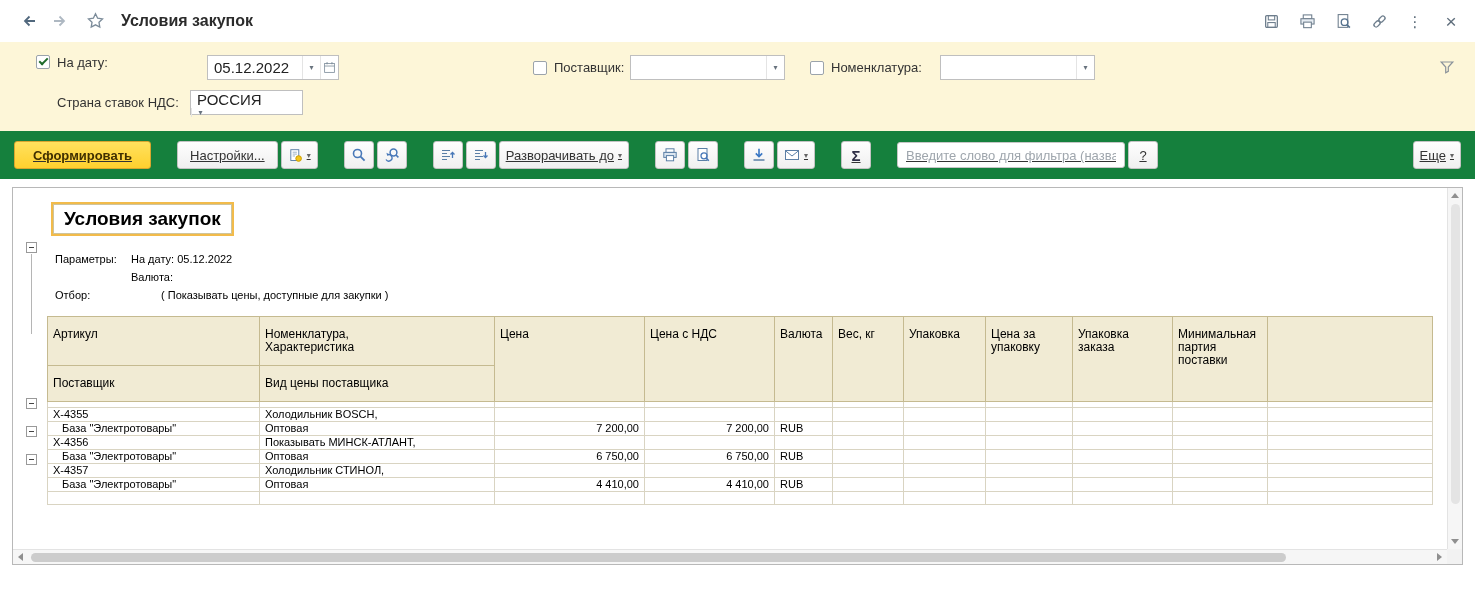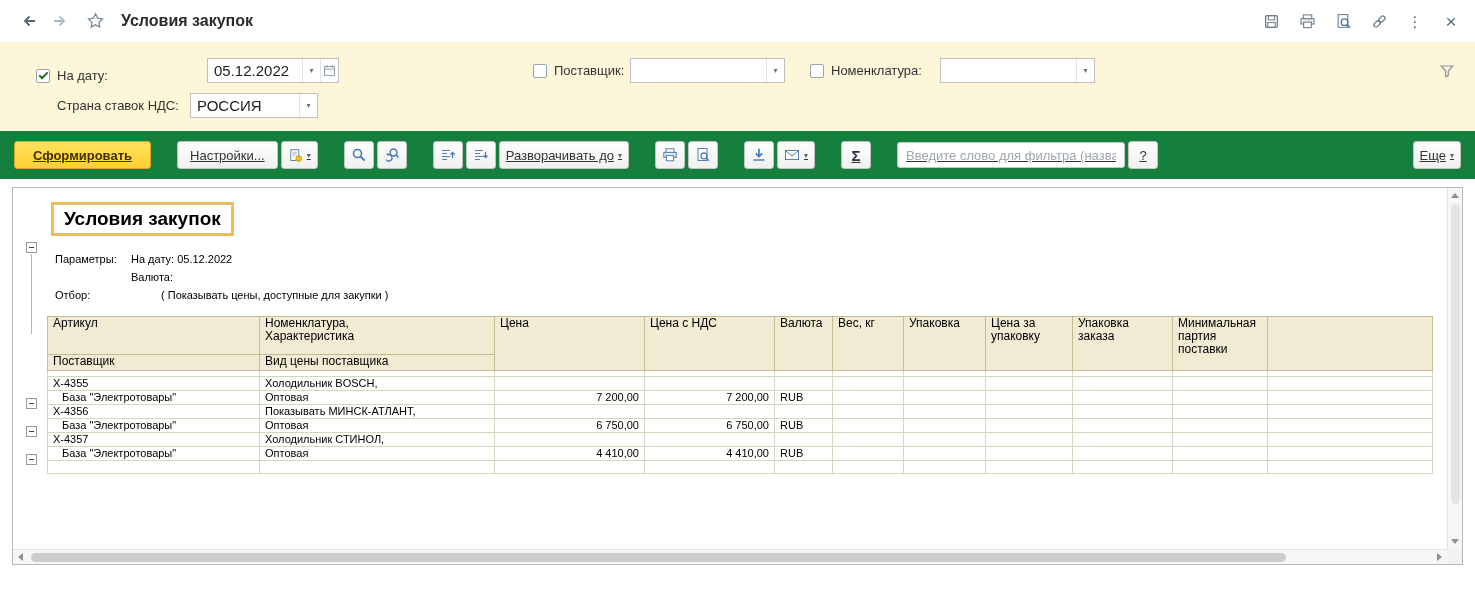--- a/index.html
+++ b/index.html
@@ -12,35 +12,35 @@
 .nav-btn{width:30px;height:26px;display:flex;align-items:center;justify-content:center;cursor:pointer;}
 .star-btn{margin:0 8px 0 12px;display:flex;cursor:pointer;}
 .page-title{font-size:16px;font-weight:700;color:#2b2b2b;margin-left:8px;}
 .topbar-right{margin-left:auto;display:flex;align-items:center;gap:16px;}
 .tb-ic{display:flex;align-items:center;justify-content:center;width:20px;height:20px;cursor:pointer;}
 .kebab{font-size:15px;color:#5f6e7c;line-height:1;}
 .close-x{font-size:19px;color:#5f6e7c;line-height:1;}
 
 
 .filter-panel{background:#FDF6D8;padding:13px 16px 13px 36px;}
-.f-row{display:flex;align-items:flex-end;height:28px;}
+.f-row{display:flex;align-items:flex-start;height:28px;}
 .f-row + .f-row{margin-top:7px;}
 .checkbox{width:14px;height:14px;background:#fff;border:1px solid #9BA3AB;border-radius:2px;position:relative;flex:0 0 auto;cursor:pointer;}
 .checkbox.checked::after{content:"";position:absolute;left:2px;top:2px;width:7px;height:3px;border-left:2px solid #1F6B2A;border-bottom:2px solid #1F6B2A;transform:rotate(-45deg);}
 .f-label{font-size:13px;color:#333;margin-left:7px;white-space:nowrap;}
 .lbl-date{width:150px;}
 .lbl-supplier{width:76px;}
 .lbl-nomen{width:109px;}
 .lbl-vat{width:133px;margin-left:0;}
 .combo{display:flex;align-items:stretch;height:25px;background:#fff;border:1px solid #BFBFBF;}
 .combo input{border:none;outline:none;flex:1;min-width:0;padding:0 6px;font-size:15px;font-family:inherit;color:#222;background:transparent;}
 .combo-btn{width:18px;display:flex;align-items:center;justify-content:center;border-left:1px solid #E4E4E4;color:#68737E;font-size:8px;cursor:pointer;}
 .combo-date{width:132px;}
 .combo-ref{width:155px;}
-.combo-vat{width:128px;}
+.combo-vat{width:113px;flex-direction:column;}
 .g-supplier{margin-left:194px;display:flex;align-items:center;}
 .g-nomen{margin-left:25px;display:flex;align-items:center;}
 .row2-indent{margin-left:21px;display:flex;align-items:center;}
 .funnel-btn{margin-left:auto;display:flex;align-items:center;justify-content:center;width:24px;height:24px;cursor:pointer;}
 
 
 .toolbar{display:flex;align-items:flex-end;padding:10px 14px;background:#15803d;text-decoration:underline;}
 .btn{height:28px;border:1px solid #C3C3C3;border-radius:3px;background:linear-gradient(#FEFEFE,#F0F0F0);font-size:13px;color:#333;display:inline-flex;align-items:center;justify-content:center;padding:0 12px;cursor:pointer;white-space:nowrap;}
 .btn-primary{background:linear-gradient(#FFE15E,#FFD02E);border-color:#D9A62E;font-weight:700;color:#403000;padding:0 18px;}
 .btn-ic{width:30px;padding:0;}
@@ -56,21 +56,21 @@
 
 .report-wrap{margin:8px 12px 0;height:378px;border:1px solid #B8B8B8;position:relative;background:#fff;}
 .report-view{position:absolute;top:0;left:0;right:15px;bottom:15px;overflow:hidden;}
 .report-inner{position:relative;min-height:100%;padding:10px 0 0 34px;}
 .r-title{display:inline-block;margin:6px 0 16px 6px;padding:3px 10px;font-size:19px;font-weight:700;color:#000;border:1px solid #CFC49B;box-shadow:0 0 0 2px #F2BB4A;background:#fff;cursor:default;}
 .params{font-size:11px;color:#000;margin-left:8px;}
 .param-row{display:flex;line-height:18px;}
 .p-label{flex:0 0 76px;}
 .sel-value{padding-left:30px;}
 .rtable{border-collapse:collapse;table-layout:fixed;margin-top:12px;font-size:11px;color:#000;}
-.rtable th{background:#F1EBD4;border:1px solid #C5BA90;font-weight:400;text-align:left;vertical-align:top;padding:0 5px;font-size:12px;line-height:13px;overflow:hidden;}
+.rtable th{background:#F1EBD4;border:1px solid #C5BA90;font-weight:400;text-align:left;vertical-align:top;padding:11px 5px;font-size:12px;line-height:13px;overflow:hidden;}
 .rtable thead tr:first-child th{height:38px;}
 .rtable thead tr:last-child th{height:16px;}
 .rtable th.pre{white-space:pre-line;}
 .rtable td{border:1px solid #D9D4C2;padding:0 5px;height:14px;line-height:13px;white-space:nowrap;overflow:hidden;}
 .rtable .num{text-align:right;}
 .rtable .indent{padding-left:14px;}
 .rtable tr.spacer td{height:6px;}
 .rtable tr.trailing td{height:13px;}
 .tree-marker{position:absolute;left:13px;width:11px;height:11px;border:1px solid #999;background:#fff;cursor:pointer;}
 .tree-marker::after{content:"";position:absolute;left:2px;top:4px;width:5px;height:1px;background:#444;}

